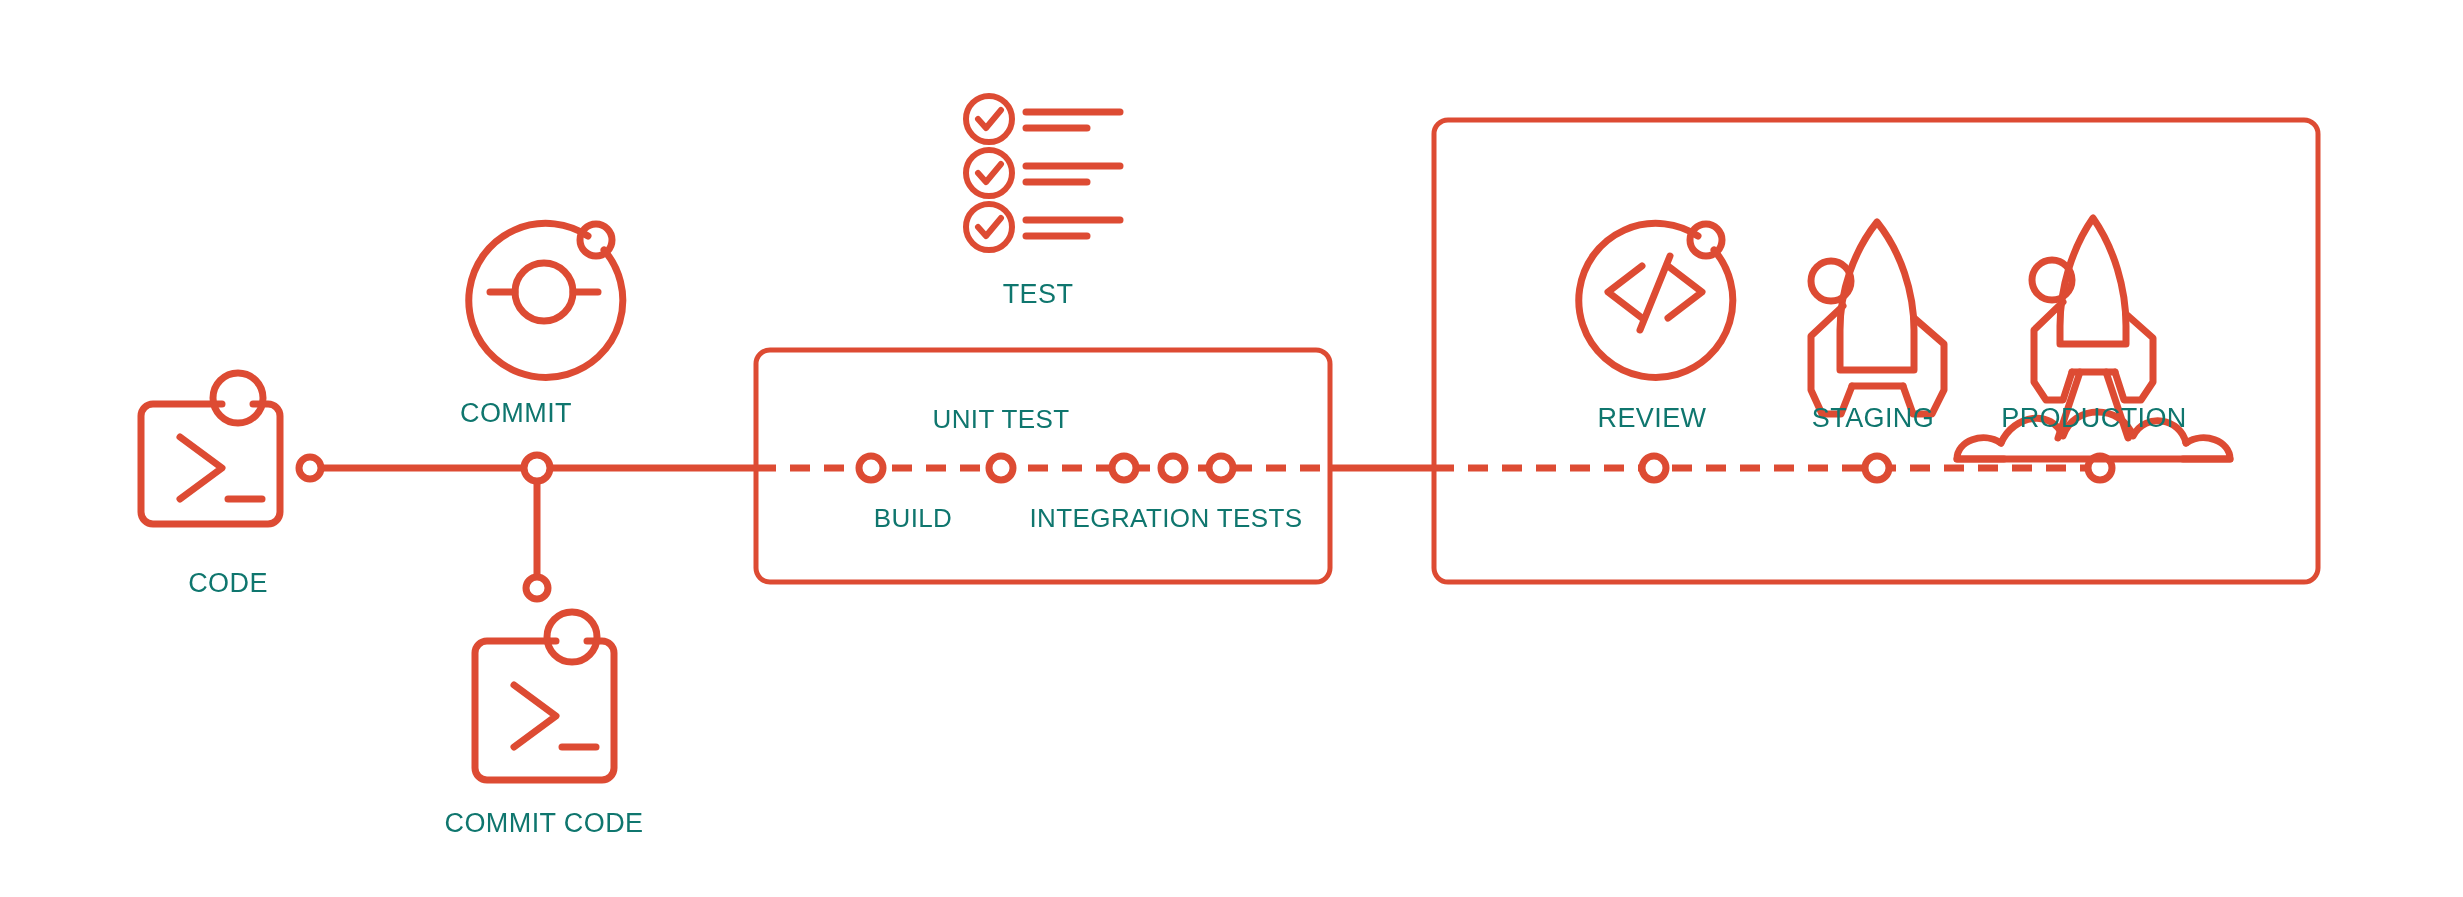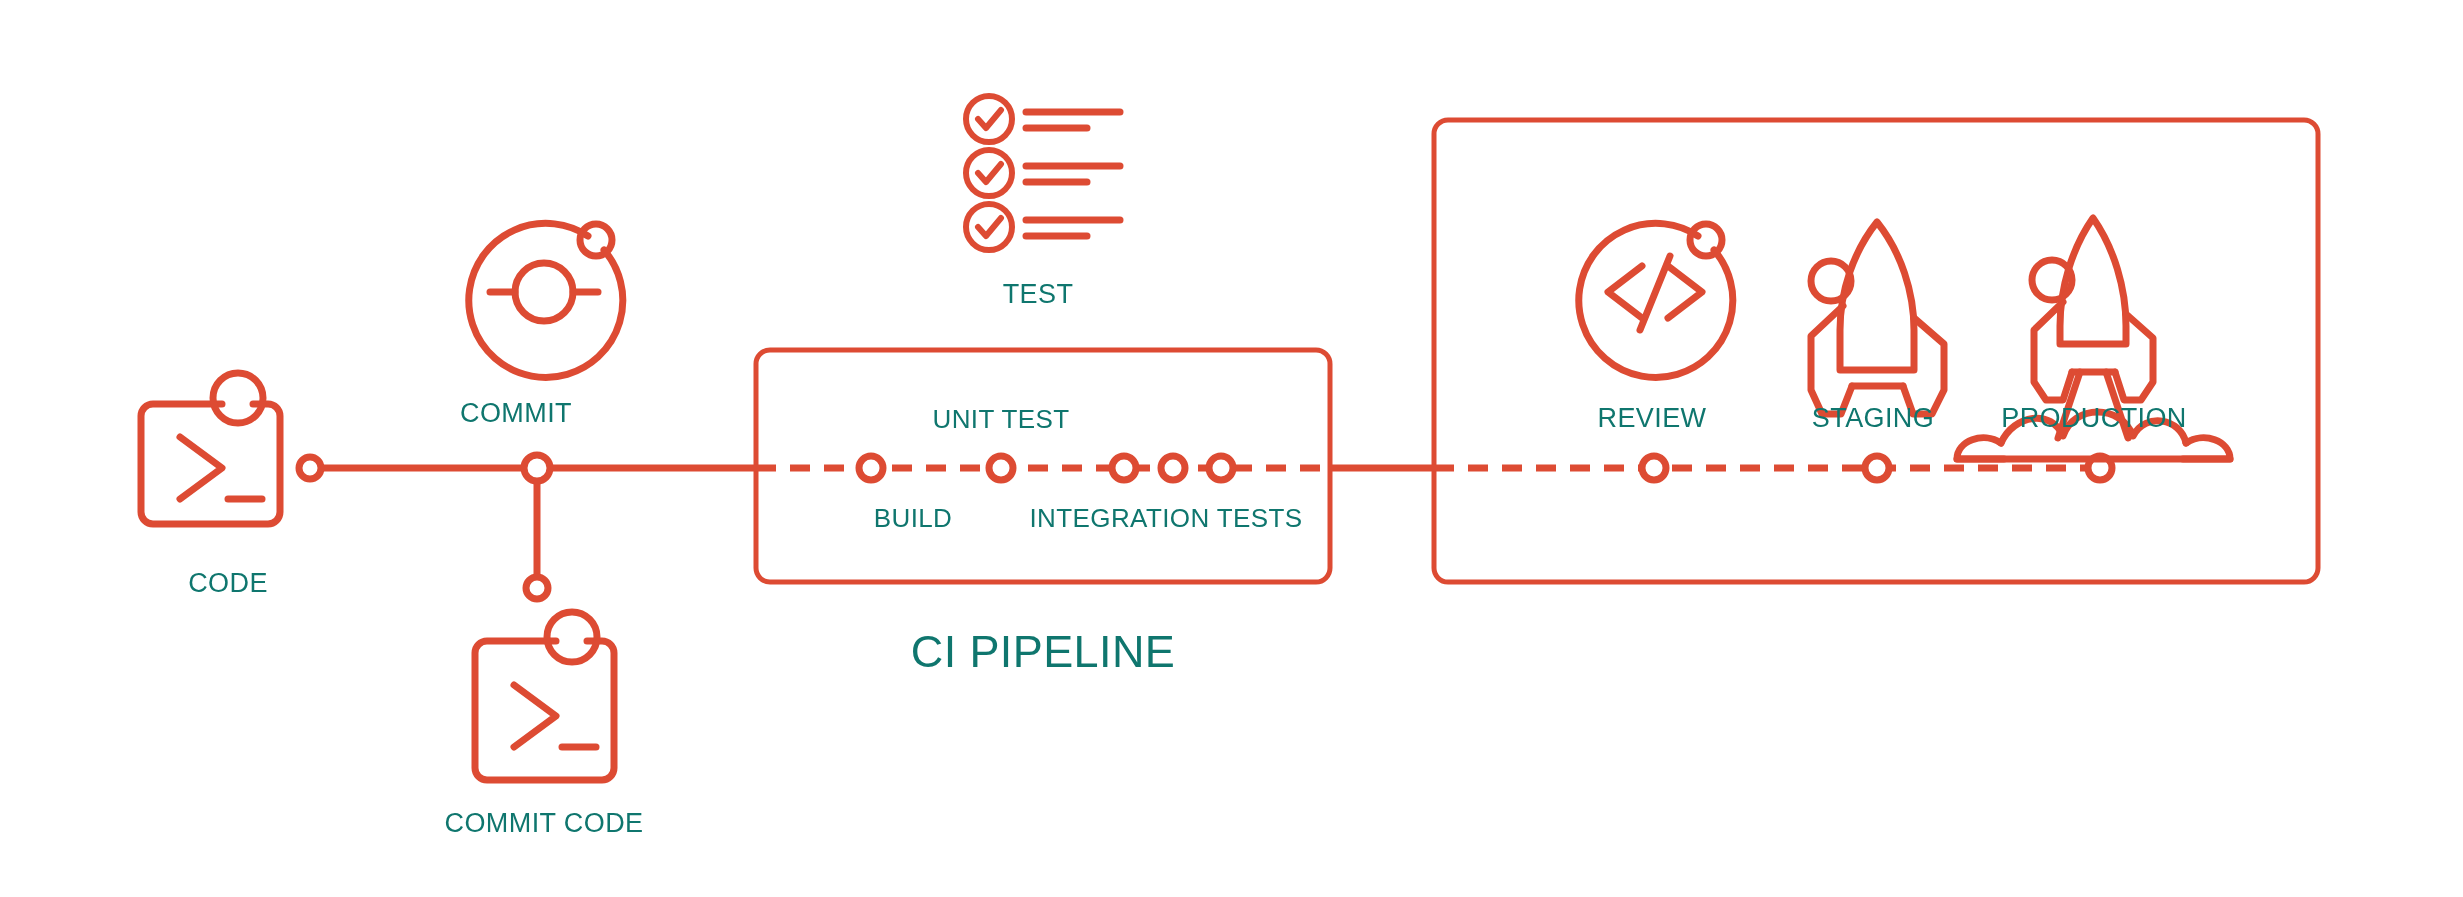--- a/index.html
+++ b/index.html
@@ -232,16 +232,15 @@
   <div class="lbl lbl-stage" style="left:871px; top:503px;margin-left:42px;">BUILD</div>
 
   <div class="lbl lbl-stage" style="left:1166px; top:503px;">INTEGRATION TESTS</div>
 
   <div class="lbl lbl-icon" style="left:1652px; top:403px;">REVIEW</div>
 
   <div class="lbl lbl-icon" style="left:1873px; top:403px;">STAGING</div>
 
   <div class="lbl lbl-icon" style="left:2094px; top:403px;">PRODUCTION</div>
 
-  <div class="lbl lbl-panel" style="left:1043px; top:626px;">CI PIPELINE</div>
 
 
 </div>
 
 </body></html>

